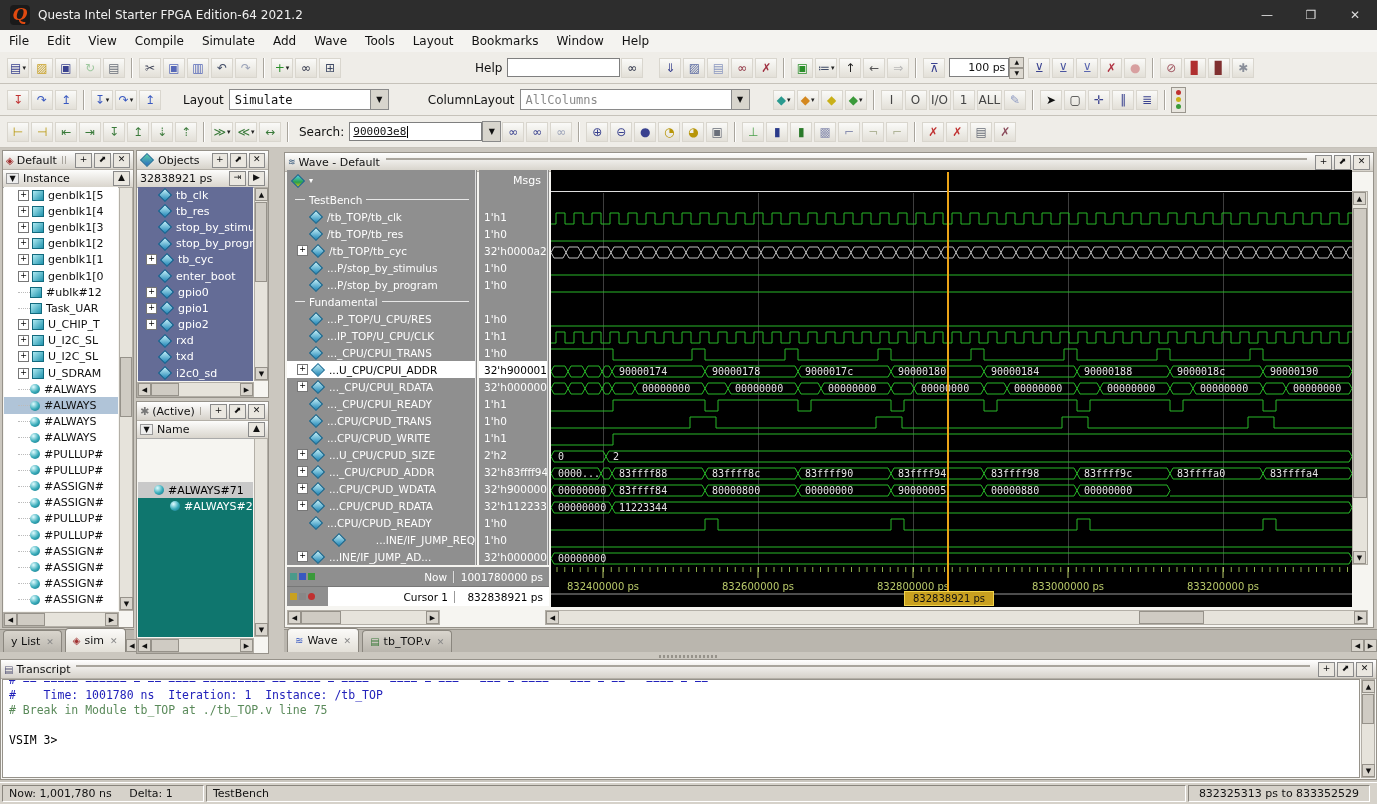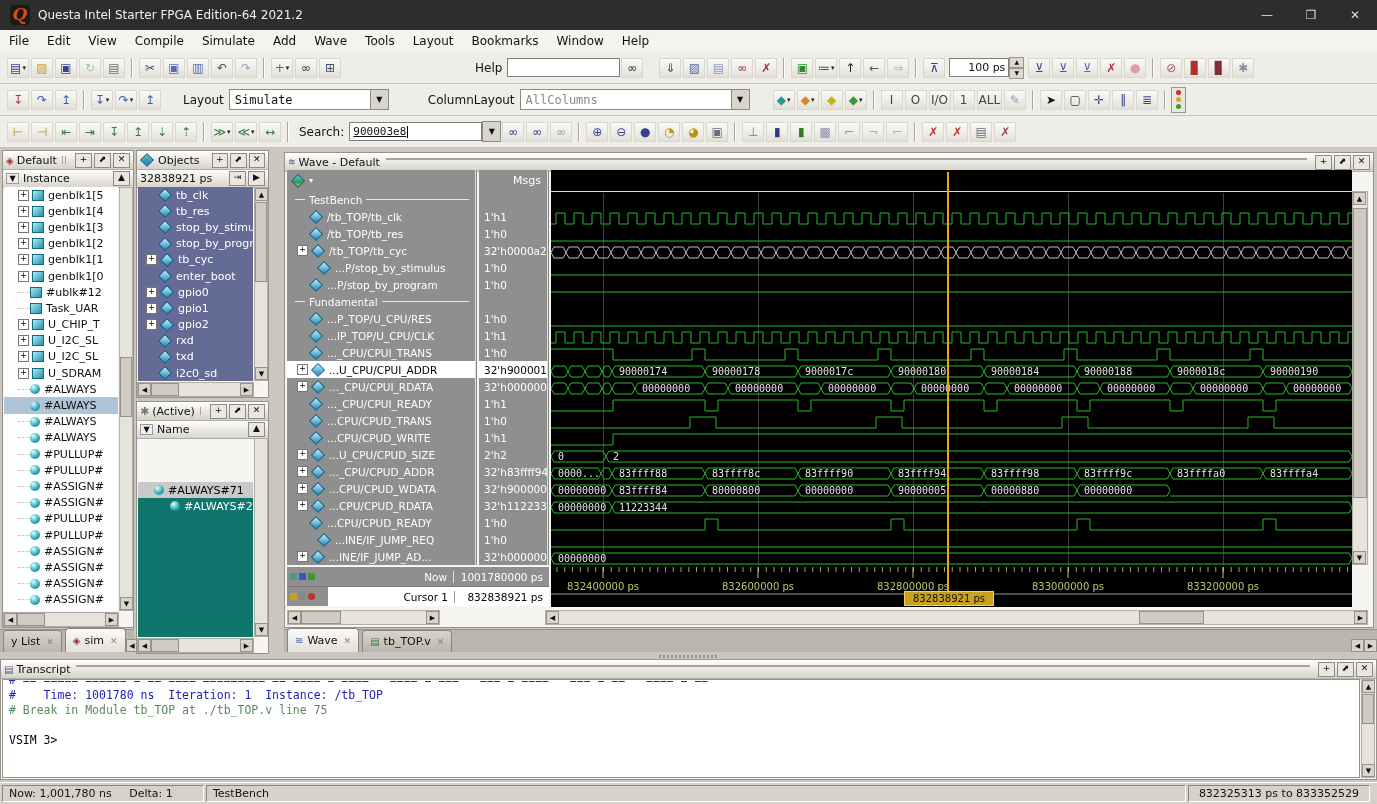--- a/index.html
+++ b/index.html
@@ -771,21 +771,21 @@
         <div class="wrow" style="padding-left:10px;">
           <span style="width:12px;flex:none;"></span>
           <span class="diam"></span>
           <span>/tb_TOP/tb_res</span>
         </div>
         <div class="wrow" style="padding-left:10px;">
           <span class="plusbox">+</span>
           <span class="diam"></span>
           <span>/tb_TOP/tb_cyc</span>
         </div>
-        <div class="wrow" style="padding-left:18px;">
+        <div class="wrow" style="padding-left:10px;">
           <span style="width:12px;flex:none;"></span>
           <span class="diam"></span>
           <span>...P/stop_by_stimulus</span>
         </div>
         <div class="wrow" style="padding-left:10px;">
           <span style="width:12px;flex:none;"></span>
           <span class="diam"></span>
           <span>...P/stop_by_program</span>
         </div>
         <div class="wrow wdiv">
@@ -851,21 +851,21 @@
         <div class="wrow" style="padding-left:10px;">
           <span class="plusbox">+</span>
           <span class="diam"></span>
           <span>...CPU/CPUD_RDATA</span>
         </div>
         <div class="wrow" style="padding-left:10px;">
           <span style="width:12px;flex:none;"></span>
           <span class="diam"></span>
           <span>...CPU/CPUD_READY</span>
         </div>
-        <div class="wrow" style="padding-left:18px;">
+        <div class="wrow" style="padding-left:8px;justify-content:space-between;">
           <span style="width:12px;flex:none;"></span>
           <span class="diam"></span>
           <span>...INE/IF_JUMP_REQ</span>
         </div>
         <div class="wrow" style="padding-left:10px;">
           <span class="plusbox">+</span>
           <span class="diam"></span>
           <span>...INE/IF_JUMP_AD...</span>
         </div>
       </div>

